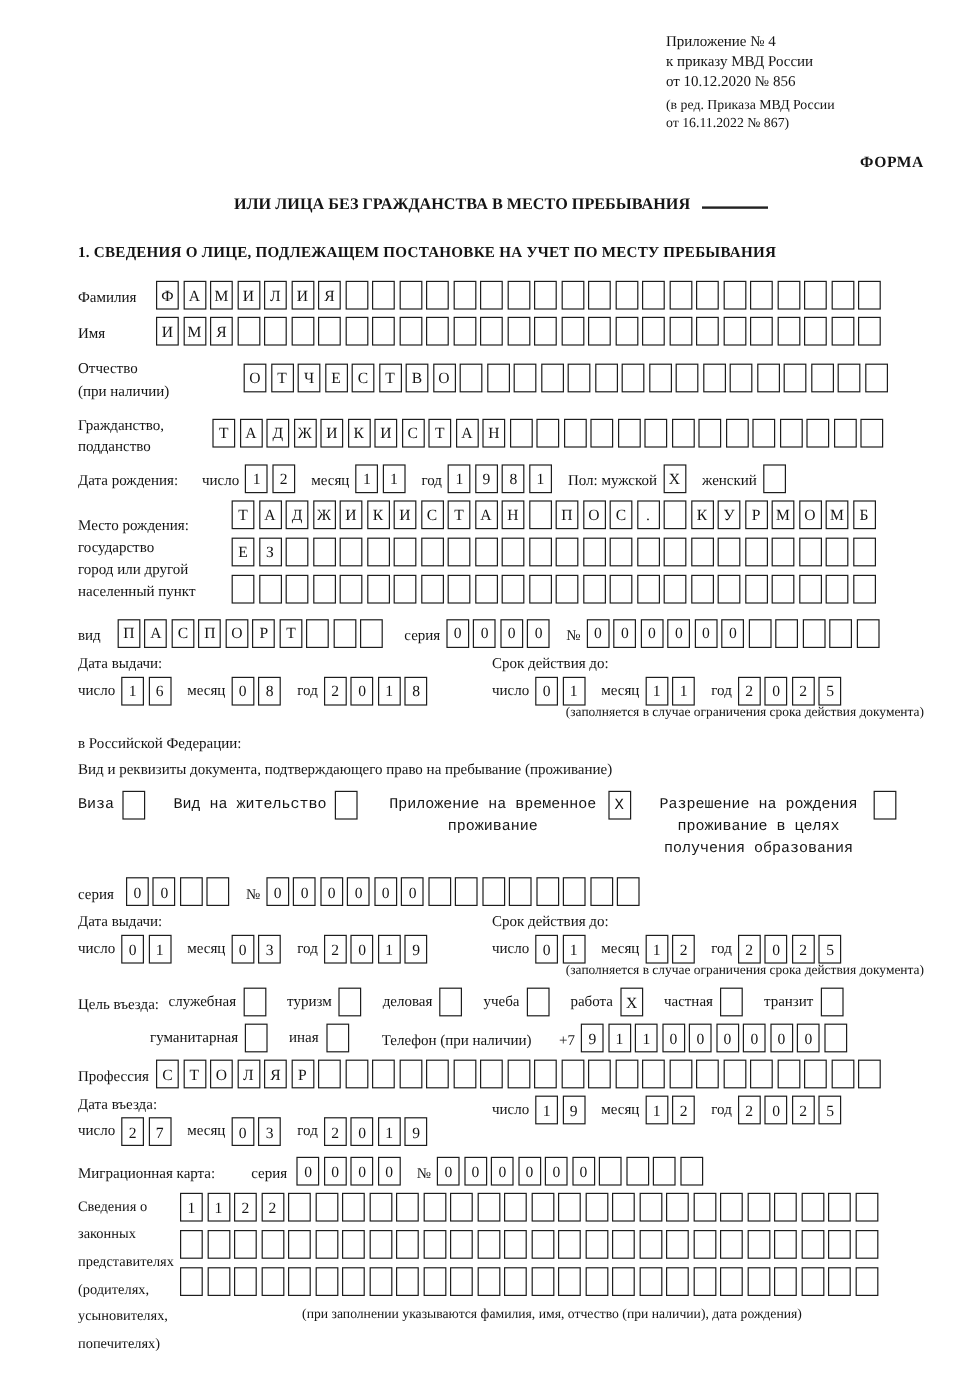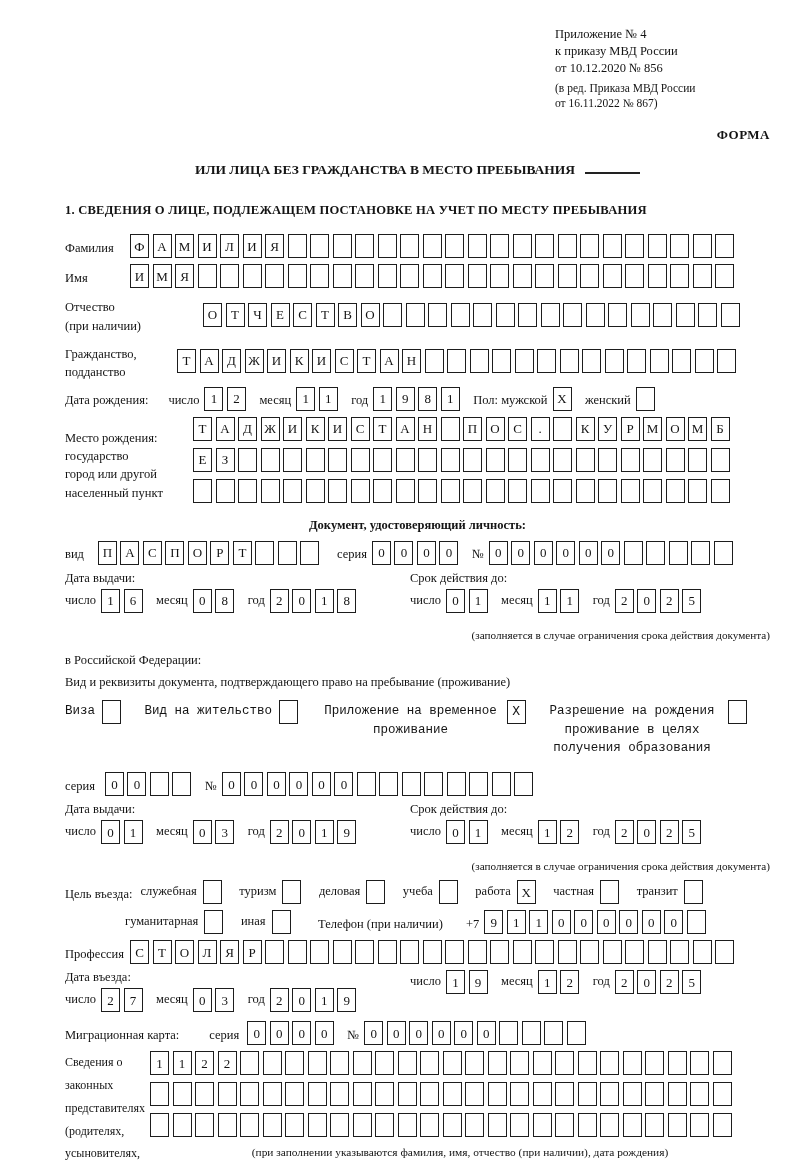--- a/index.html
+++ b/index.html
@@ -30,21 +30,21 @@
 
   .stack .cells{margin-bottom:7px;}
 
   .doc-title{text-align:center;font-weight:bold;margin:8px 0 8px;}
 
   .dates{display:flex;margin-top:4px;}
   .dcol1{width:345px;flex:none;}
   .dcol2{flex:1;}
   .dhead{margin-bottom:3px;}
   .drow{display:flex;align-items:flex-start;}
-  .note-right{text-align:right;font-size:11.2px;margin-top:16px;margin-bottom:8px;}
+  .note-right{text-align:right;font-size:11.2px;margin-top:0;margin-bottom:8px;}
 
   .intro{margin:6px 0 2px;line-height:1.8;}
 
   .opts{display:flex;align-items:flex-start;margin:6px 0 14px;font-family:Liberation Mono, monospace;}
   .opt{display:flex;align-items:flex-start;flex:none;}
   .opt .olabel{padding-top:4px;margin-right:7px;}
   .opt .olabel.center{width:178px;text-align:center;line-height:1.5;padding-top:2px;}
   .gap14{margin-left:14px;} .gap20{margin-left:20px;}
 
   .pair{display:inline-flex;align-items:flex-start;flex:none;font-family:Liberation Serif, serif;}
@@ -320,21 +320,20 @@
           <span class="cell"></span>
           <span class="cell"></span>
           <span class="cell"></span>
           <span class="cell"></span>
           <span class="cell"></span>
           <span class="cell"></span>
         </div>
     </div>
   </div>
 
-  <div class="doc-title">Документ, удостоверяющий личность:</div>
 
   <div class="frow">
     <span class="dlab first" style="margin-right:14px">вид</span>
     <span class="cells">
         <span class="cell">П</span>
         <span class="cell">А</span>
         <span class="cell">С</span>
         <span class="cell">П</span>
         <span class="cell">О</span>
         <span class="cell">Р</span>

